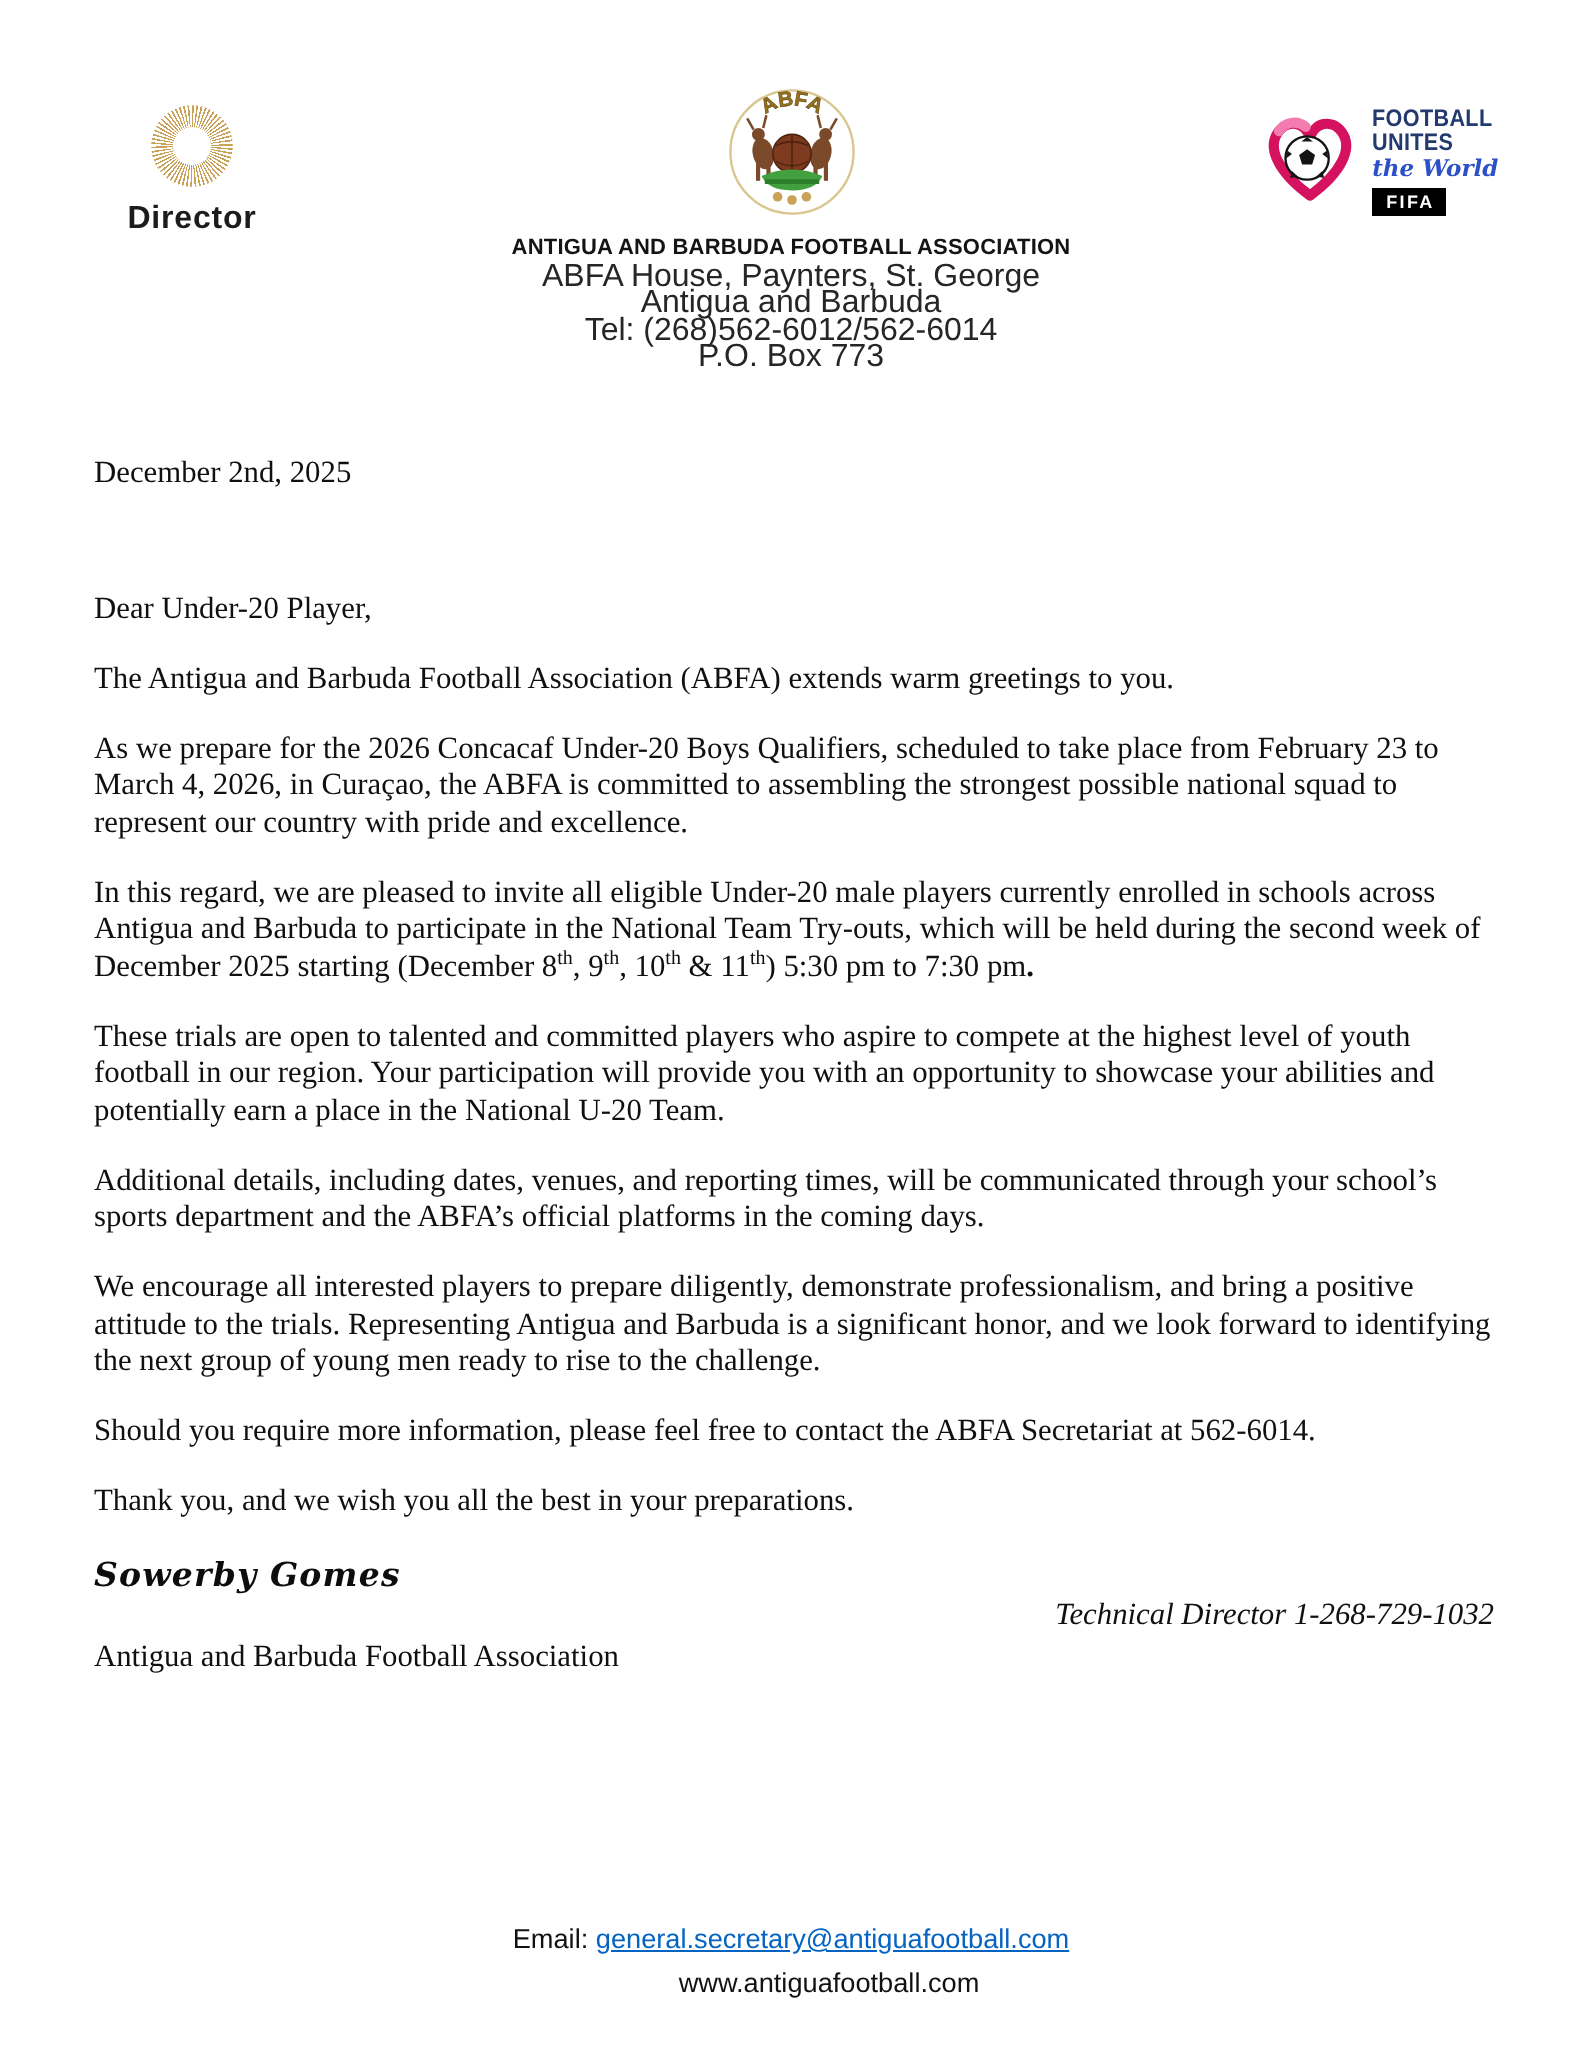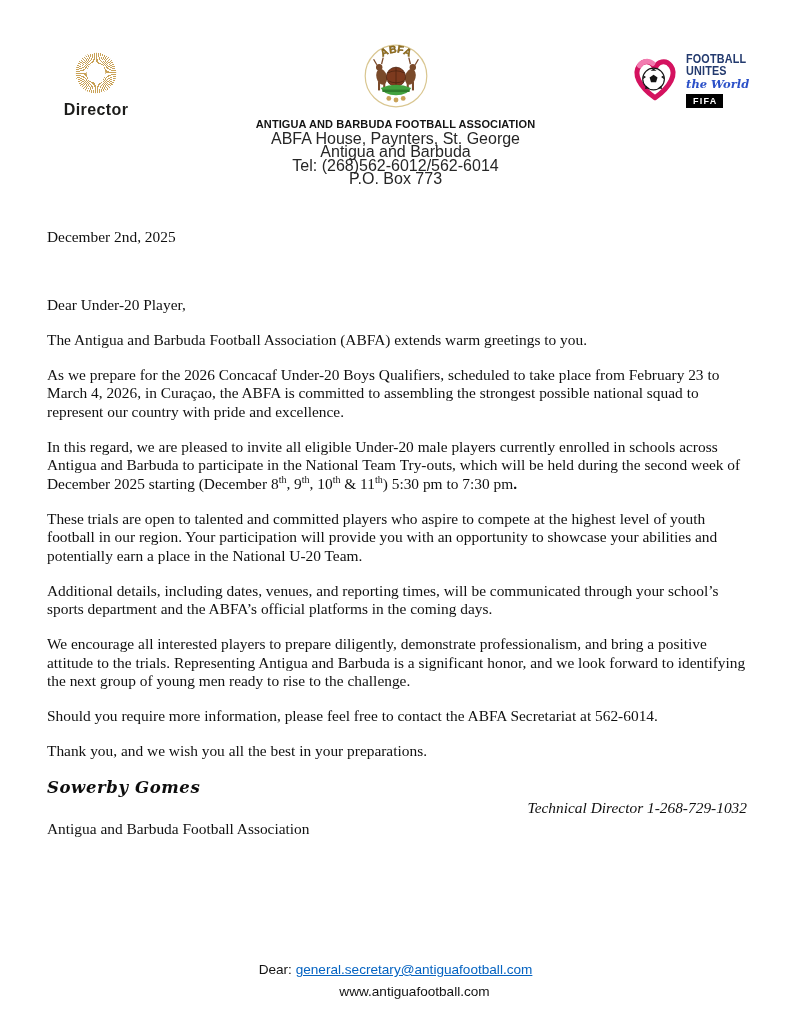--- a/index.html
+++ b/index.html
@@ -160,18 +160,18 @@
     <p>Thank you, and we wish you all the best in your preparations.</p>
     <div class="sig-block">
       <div class="sig-script">Sowerby Gomes</div>
       <div class="sig-title">Technical Director 1-268-729-1032</div>
       <div class="sig-org">Antigua and Barbuda Football Association</div>
     </div>
   </div>
 
   <div class="footer">
     <div>
-      <span>Dear: </span><a class="email-link">general.secretary@antiguafootball.com</a>
+      <span>Email: </span><a class="email-link">general.secretary@antiguafootball.com</a>
     </div>
     <div class="website">www.antiguafootball.com</div>
   </div>
 
 </div>
 
 </body></html>

